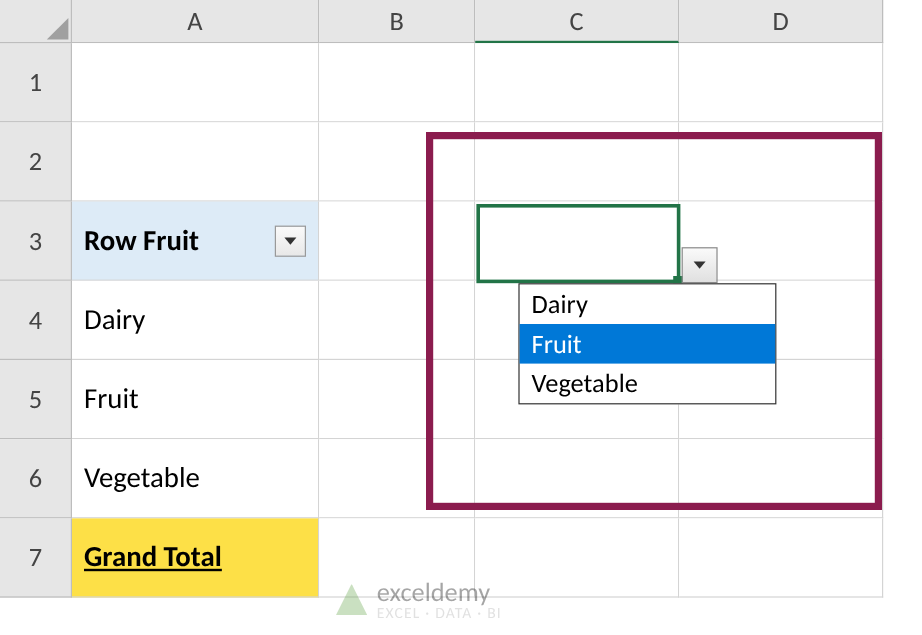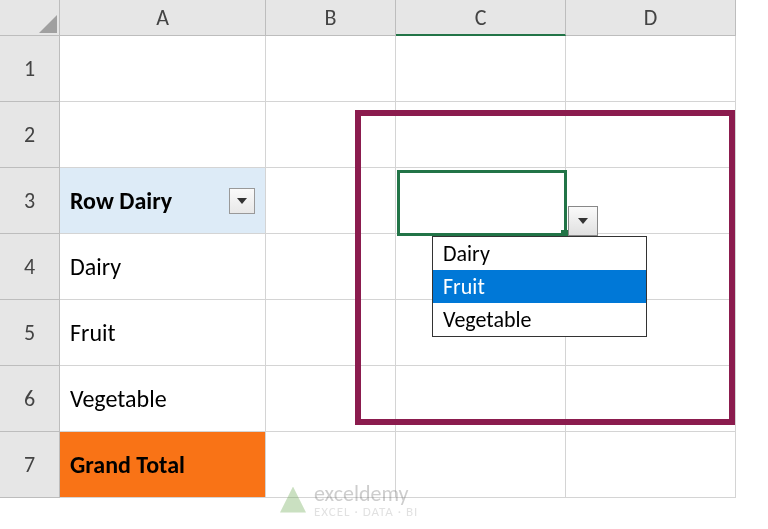--- a/index.html
+++ b/index.html
@@ -64,22 +64,23 @@
     }
     .col-c-header {
       border-bottom: 2px solid #227447;
     }
     .row-labels-cell {
       background: #ddebf7;
       font-weight: bold;
       justify-content: space-between;
     }
     .grand-total-cell {
-      background: #f97316;
+      background: #fde047;
       font-weight: bold;
+      text-decoration: underline;
     }
     .filter-btn {
       width: 26px;
       height: 26px;
       background: linear-gradient(#fafafa, #e8e8e8);
       border: 1px solid #999;
       display: flex;
       align-items: center;
       justify-content: center;
       cursor: pointer;
@@ -169,21 +170,21 @@
       gap: 8px;
       opacity: 0.35;
       z-index: 2;
     }
     .watermark-icon {
       width: 26px;
       height: 26px;
       background: #6aa84f;
       clip-path: polygon(50% 0, 100% 100%, 0 100%);
     }
-    .watermark-text { font-size: 22px; color: #737373; font-weight: 500; }
+    .watermark-text { font-size: 22px; color: #000000; font-weight: 500; }
     .watermark-sub { font-size: 13px; color: #aaa; letter-spacing: 1px; margin-top: -3px; }
   </style>
 </head>
 <body>
 
 <div class="spreadsheet">
   <div class="corner-cell"></div>
   <div class="header-cell">A</div>
   <div class="header-cell">B</div>
   <div class="header-cell col-c-header">C</div>
@@ -196,21 +197,21 @@
   <div class="cell"></div>
 
   <div class="row-header">2</div>
   <div class="cell"></div>
   <div class="cell"></div>
   <div class="cell"></div>
   <div class="cell"></div>
 
   <div class="row-header">3</div>
   <div class="cell row-labels-cell">
-    <span>Row Dairy</span>
+    <span>Row Fruit</span>
     <span class="filter-btn"></span>
   </div>
   <div class="cell"></div>
   <div class="cell"></div>
   <div class="cell"></div>
 
   <div class="row-header">4</div>
   <div class="cell">Dairy</div>
   <div class="cell"></div>
   <div class="cell"></div>

